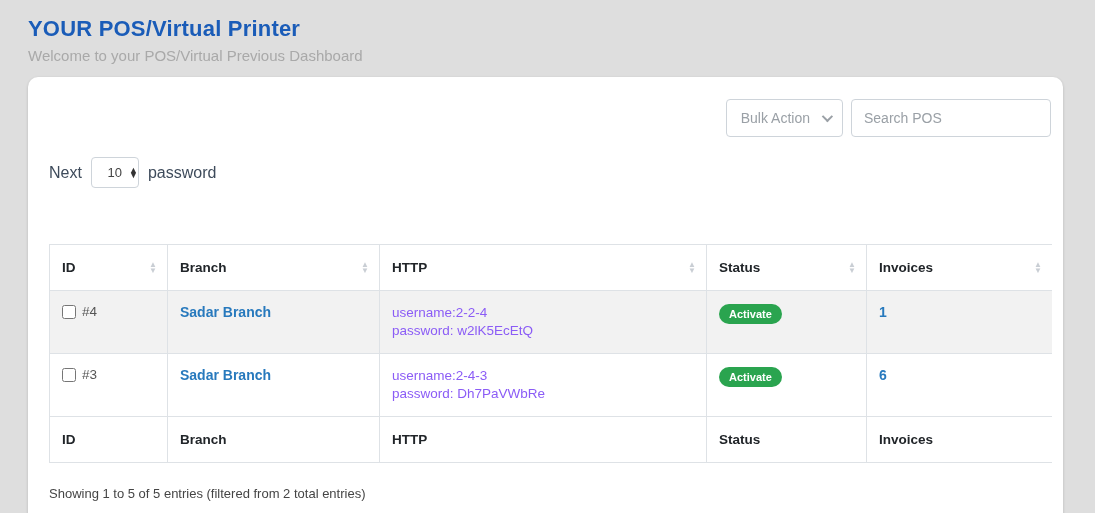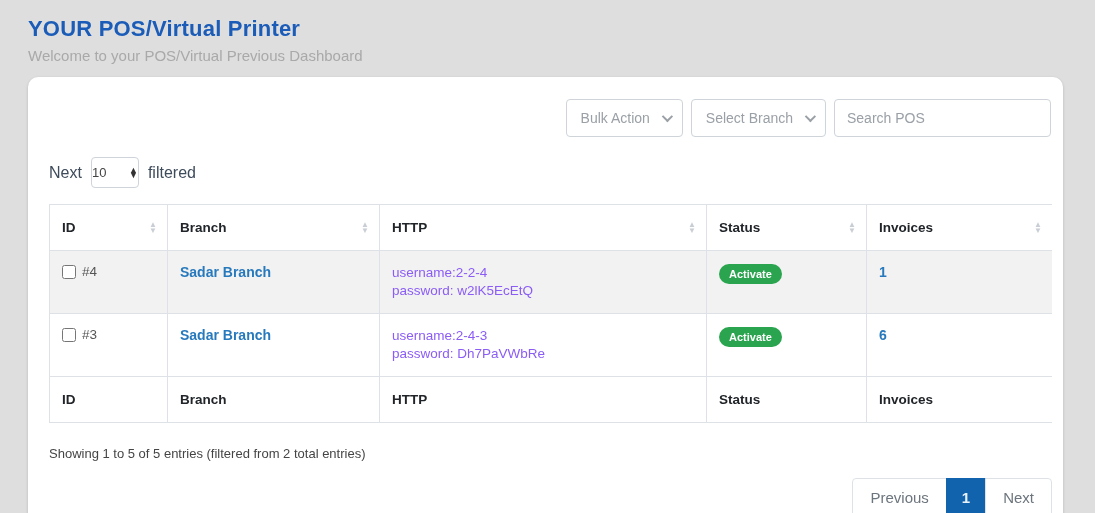--- a/index.html
+++ b/index.html
@@ -33,40 +33,40 @@
     height: 38px; display: flex; align-items: center;
     border: 1px solid #ced4da; border-radius: 4px; background: #fff;
     color: #9aa0a6; font-size: 14px;
     padding: 0 12px 0 14px; gap: 12px; cursor: pointer;
   }
   .chevron {
     width: 8px; height: 8px; border-right: 2px solid #9aa0a6; border-bottom: 2px solid #9aa0a6;
     transform: rotate(45deg) translateY(-2px); display: inline-block;
   }
   .search-input {
-    width: 217px; height: 38px;
+    width: 200px; height: 38px;
     border: 1px solid #ced4da; border-radius: 4px;
     font-size: 14px; color: #701a75; padding: 0 12px;
     font-family: "Liberation Sans", sans-serif; outline: none;
   }
   .search-input::placeholder { color: #9aa0a6; }
 
   
   .length-menu { display: flex; align-items: center; gap: 9px; margin: 2px 0 16px; color: #3e4b5b; font-size: 16px; }
   .length-select {
     width: 48px; height: 31px; border: 1px solid #ced4da; border-radius: 4px;
-    display: flex; align-items: center; justify-content: space-between; gap: 7px;
+    display: flex; align-items: center; justify-content: flex-end; gap: 7px;
     font-size: 13px; color: #444; cursor: pointer; background:#fff;
   }
   .stepper { display: inline-flex; flex-direction: column; line-height: 5px; }
   .stepper i { font-style: normal; font-size: 9px; color: #333; }
 
   
   .table-wrap { width: 1003px; overflow: hidden; }
-  table { border-collapse: collapse; table-layout: fixed; width: 1003px; font-size: 13.5px; }
+  table { border-collapse: collapse; table-layout: fixed; width: 1003px; font-size: 13.5px; margin-top: 40px; }
   col.c-id { width: 118px; } col.c-branch { width: 212px; } col.c-http { width: 327px; }
   col.c-status { width: 160px; } col.c-inv { width: 186px; }
   th, td { border: 1px solid #dee2e6; text-align: left; vertical-align: top; }
   thead th {
     font-weight: bold; color: #212529; padding: 15px 12px; position: relative; cursor: pointer;
   }
   .sort-icons {
     position: absolute; right: 10px; top: 50%; transform: translateY(-50%);
     display: flex; flex-direction: column; line-height: 6px;
   }
@@ -105,37 +105,33 @@
   <div class="page-subtitle">Welcome to your POS/Virtual Previous Dashboard</div>
 </div>
 
 <div class="card">
 
   <div class="toolbar">
     <div class="select-box">
       <span>Bulk Action</span>
       <span class="chevron"></span>
     </div>
-    <div class="select-box">
-      <span>Select Branch</span>
-      <span class="chevron"></span>
-    </div>
     <input class="search-input" type="text" placeholder="Search POS" style="">
   </div>
 
   <div class="length-menu">
     <span>Next</span>
     <div class="length-select">
       <span>10</span>
       <span class="stepper">
           <i>▲</i>
           <i>▼</i>
         </span>
     </div>
-    <span>filtered</span>
+    <span>password</span>
   </div>
 
   <div class="table-wrap">
     <table>
       <colgroup>
           <col class="c-id">
           <col class="c-branch">
           <col class="c-http">
           <col class="c-status">
           <col class="c-inv">

